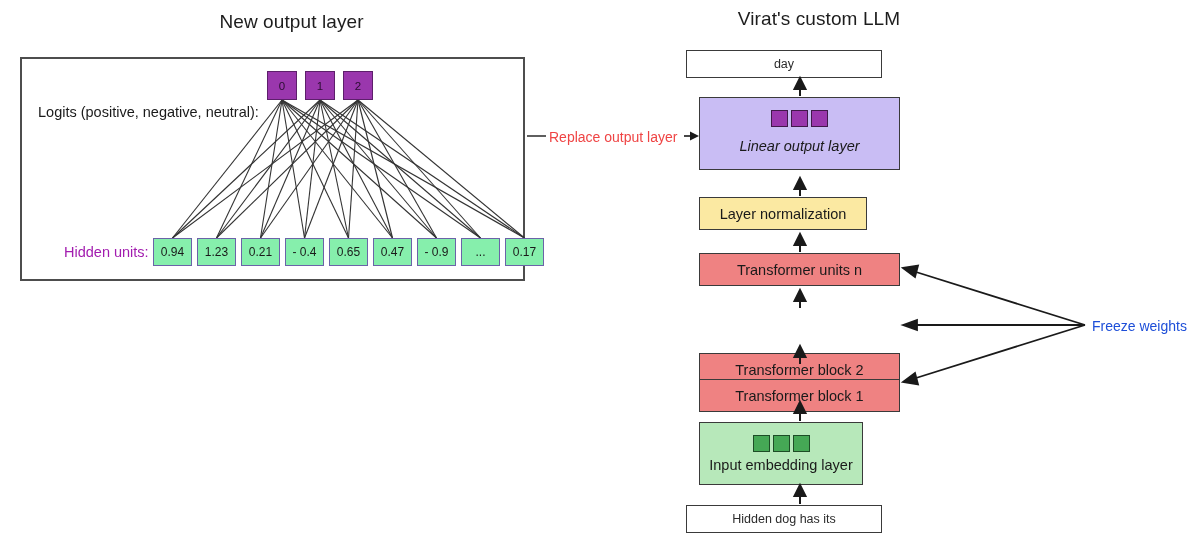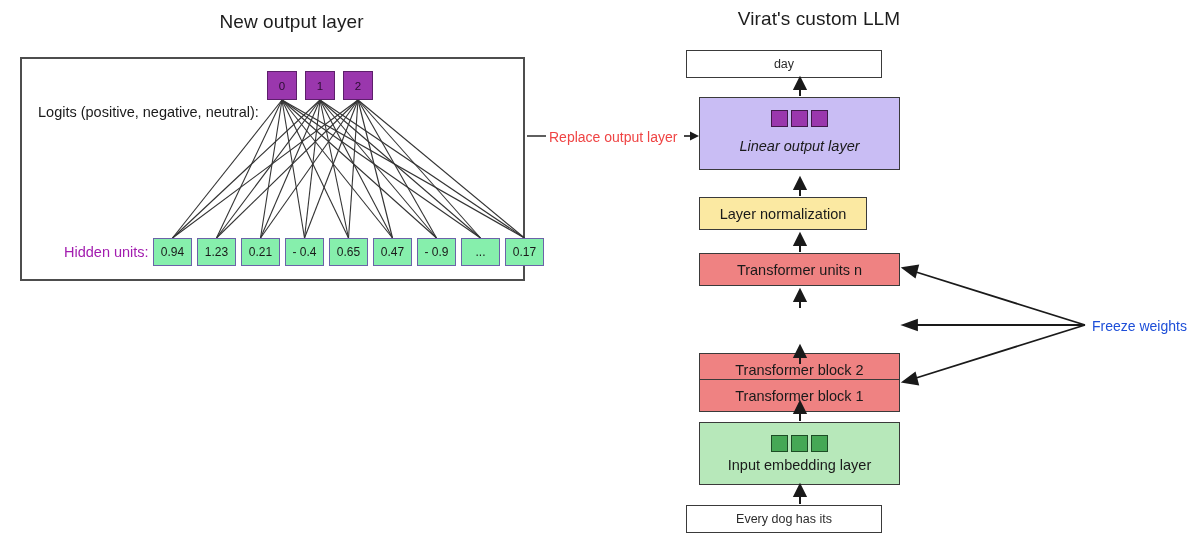--- a/index.html
+++ b/index.html
@@ -167,21 +167,21 @@
     left: 699px; width: 201px;
     height: 33px;
     background: #ef8282;
     border: 1.5px solid #3a3a3a;
   }
   #box-tn { top: 253px; }
   #box-t2 { top: 309px; margin-top: 44px; }
   #box-t1 { top: 379px; }
 
   #box-embed {
-    left: 699px; width: 201px;
+    left: 699px; width: 164px;
     top: 422px; height: 63px;
     background: #b7e8ba;
     border: 1.5px solid #3a3a3a;
     display: block;
   }
   #box-embed .rbox-label {
     position: absolute;
     left: 0; right: 0;
     top: 34px;
     text-align: center;
@@ -285,21 +285,21 @@
 
   <div class="rbox" id="box-embed">
     <div class="chip-row">
       <span class="chip chip-green"></span>
       <span class="chip chip-green"></span>
       <span class="chip chip-green"></span>
     </div>
     <div class="rbox-label">Input embedding layer</div>
   </div>
 
-  <div class="rbox plain-box" id="box-input-text">Every dog has its</div>
+  <div class="rbox plain-box" id="box-input-text">Hidden dog has its</div>
 
   <svg id="flow-arrows" width="1200" height="552">
     <g stroke="#1a1a1a" stroke-width="2" fill="#1a1a1a">
 
       <line x1="800" y1="96" x2="800" y2="86"></line>
       <polygon points="800,78 794.5,89 805.5,89"></polygon>
 
       <line x1="800" y1="196" x2="800" y2="186"></line>
       <polygon points="800,178 794.5,189 805.5,189"></polygon>
 

